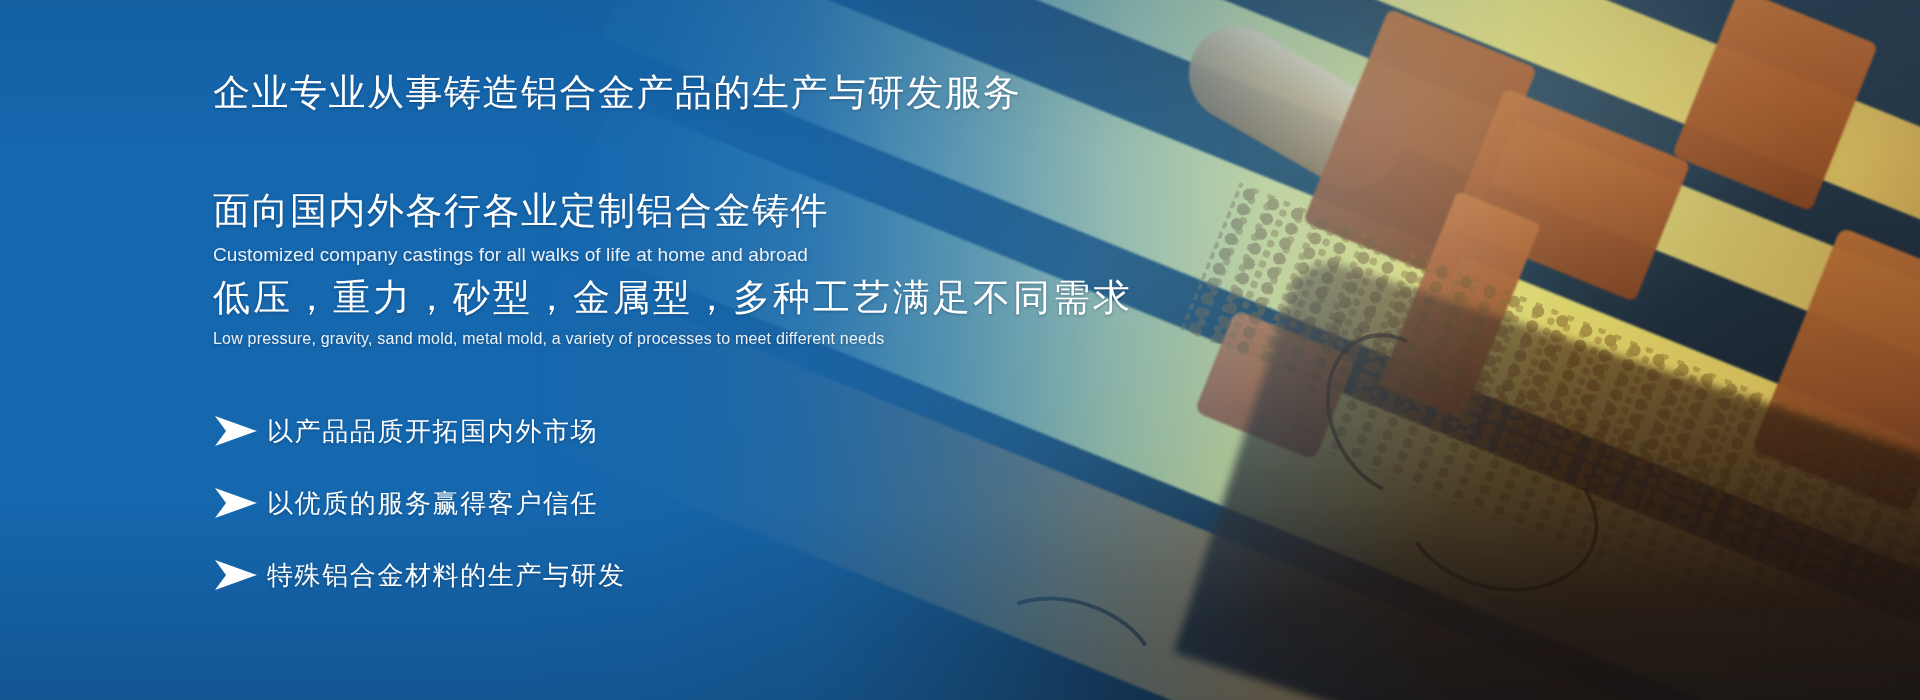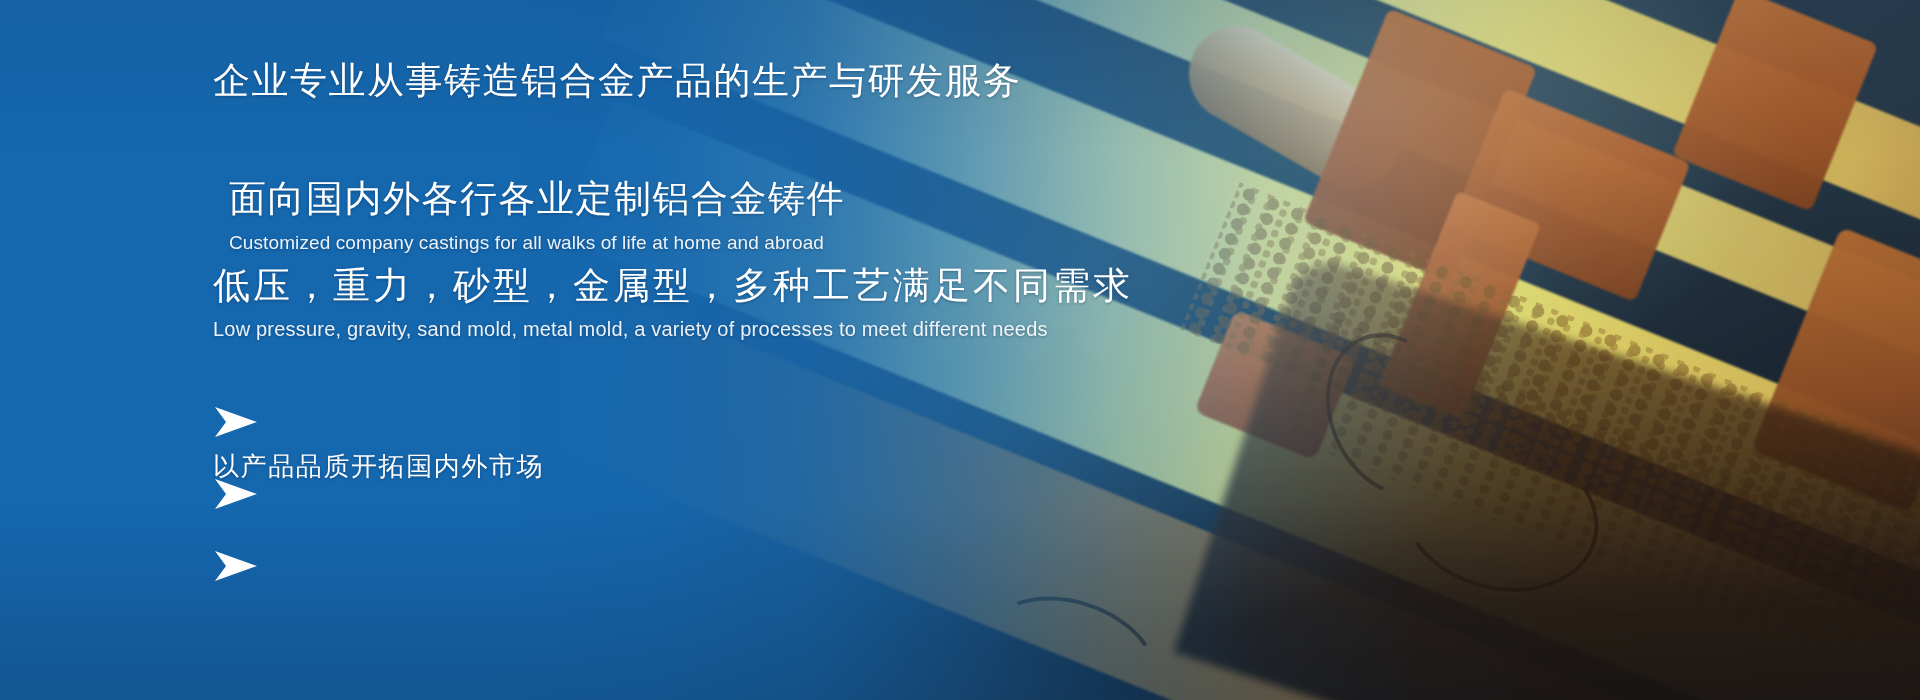--- a/index.html
+++ b/index.html
@@ -173,21 +173,21 @@
   }
   
   .vignette {
     position:absolute; inset:0;
     background:linear-gradient(to bottom, rgba(10,40,70,.10) 0%, rgba(10,40,70,0) 22%, rgba(10,40,70,0) 72%, rgba(8,25,45,.22) 100%);
   }
 
   
   .content {
     position:absolute;
-    left:213px; top:0;
+    left:213px; top:12px;
     width:1300px; height:684px;
     z-index:5;
     color:#ffffff;
   }
 
   .h-cn {
     font-size:37px;
     font-weight:400;
     letter-spacing:1.5px;
     line-height:1.25;
@@ -200,37 +200,36 @@
     font-weight:400;
     letter-spacing:.1px;
     color:rgba(255,255,255,.92);
     white-space:nowrap;
     text-shadow:0 1px 3px rgba(0,30,60,.35);
   }
 
   .block1 { position:absolute; left:0; top:58px; }
   .block1 .h-cn { margin-bottom:13px; }
 
-  .block2 { position:absolute; left:0; top:176px;margin-left:16px; }
+  .block2 { position:absolute; left:0; top:176px; }
   .block2 .h-cn { margin-bottom:10px; }
 
   .block3 { position:absolute; left:0; top:263px; }
   .block3 .h-cn { letter-spacing:3px; margin-bottom:9px; }
-  .block3 .h-en { font-size:20px; letter-spacing:.2px; }
+  .block3 .h-en { font-size:16px; letter-spacing:.2px; }
 
   .bullets {
     position:absolute;
     left:0; top:395px;
   }
   .bullet {
     display:flex;
-    align-items:flex-start;
+    align-items:center;
     height:48px;
     margin-bottom:24px;
-    flex-direction:column;
   }
   .bullet:last-child { margin-bottom:0; }
 
   .arrow-wrap {
     width:54px;
     flex:0 0 54px;
     display:flex;
     align-items:center;
     justify-content:flex-start;
   }
@@ -301,26 +300,28 @@
         </span>
         <span class="bullet-label">以产品品质开拓国内外市场</span>
       </div>
 
       <div class="bullet">
         <span class="arrow-wrap">
           <svg width="46" height="32" viewBox="0 0 46 32" aria-hidden="true">
             <path d="M2 1 L44 16 L2 31 L13 16 Z" fill="#ffffff"></path>
           </svg>
         </span>
+        <span class="bullet-label">以优质的服务赢得客户信任</span>
       </div>
 
 
       <div class="bullet">
         <span class="arrow-wrap">
           <svg width="46" height="32" viewBox="0 0 46 32" aria-hidden="true">
             <path d="M2 1 L44 16 L2 31 L13 16 Z" fill="#ffffff"></path>
           </svg>
         </span>
+        <span class="bullet-label">特殊铝合金材料的生产与研发</span>
       </div>
 
     </div>
   </div>
 </div>
 
 </body></html>

